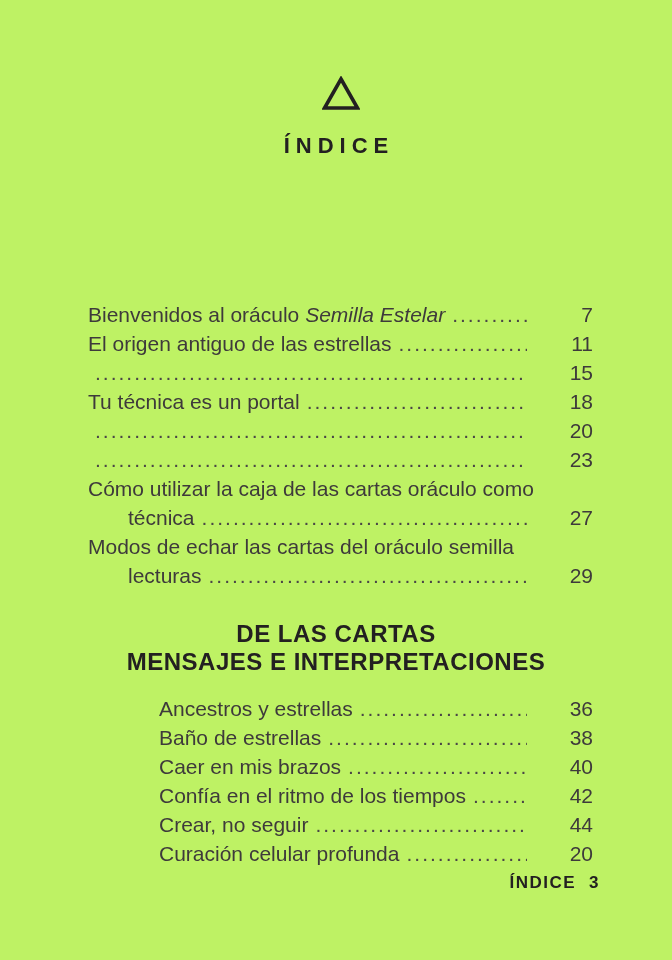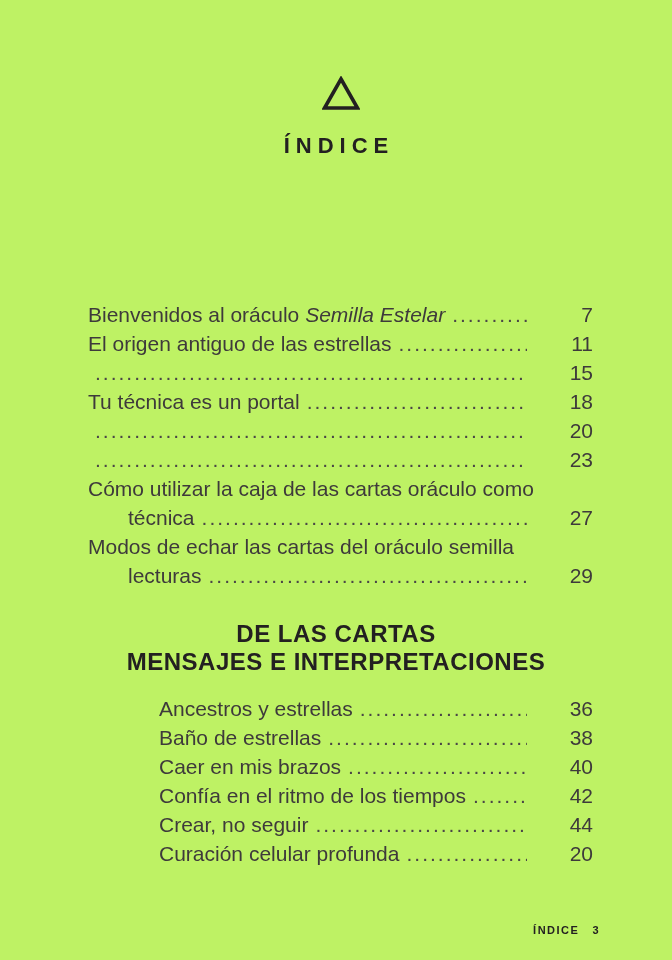--- a/index.html
+++ b/index.html
@@ -49,22 +49,22 @@
     flex: none; width: 42px; margin-left: 24px;
     text-align: right; color: #3e3a3b;
   }
   .section-heading {
     position: absolute; top: 620px; left: 0; right: 0;
     text-align: center;
     font-size: 24px; font-weight: 700; line-height: 28px;
     letter-spacing: 0.5px; color: #232021;
   }
   .footer {
-    position: absolute; top: 924px; right: 72px;
-    font-size: 11px; font-weight: 700;
+    position: absolute; top: 873px; right: 72px;
+    font-size: 17px; font-weight: 700;
     letter-spacing: 1.5px; color: #232021;
   }
   .footer .footer-page { margin-left: 13px; }
   .tri-svg { display: block; }
 </style>
 </head>
 <body>
 
 <div class="page">
 

